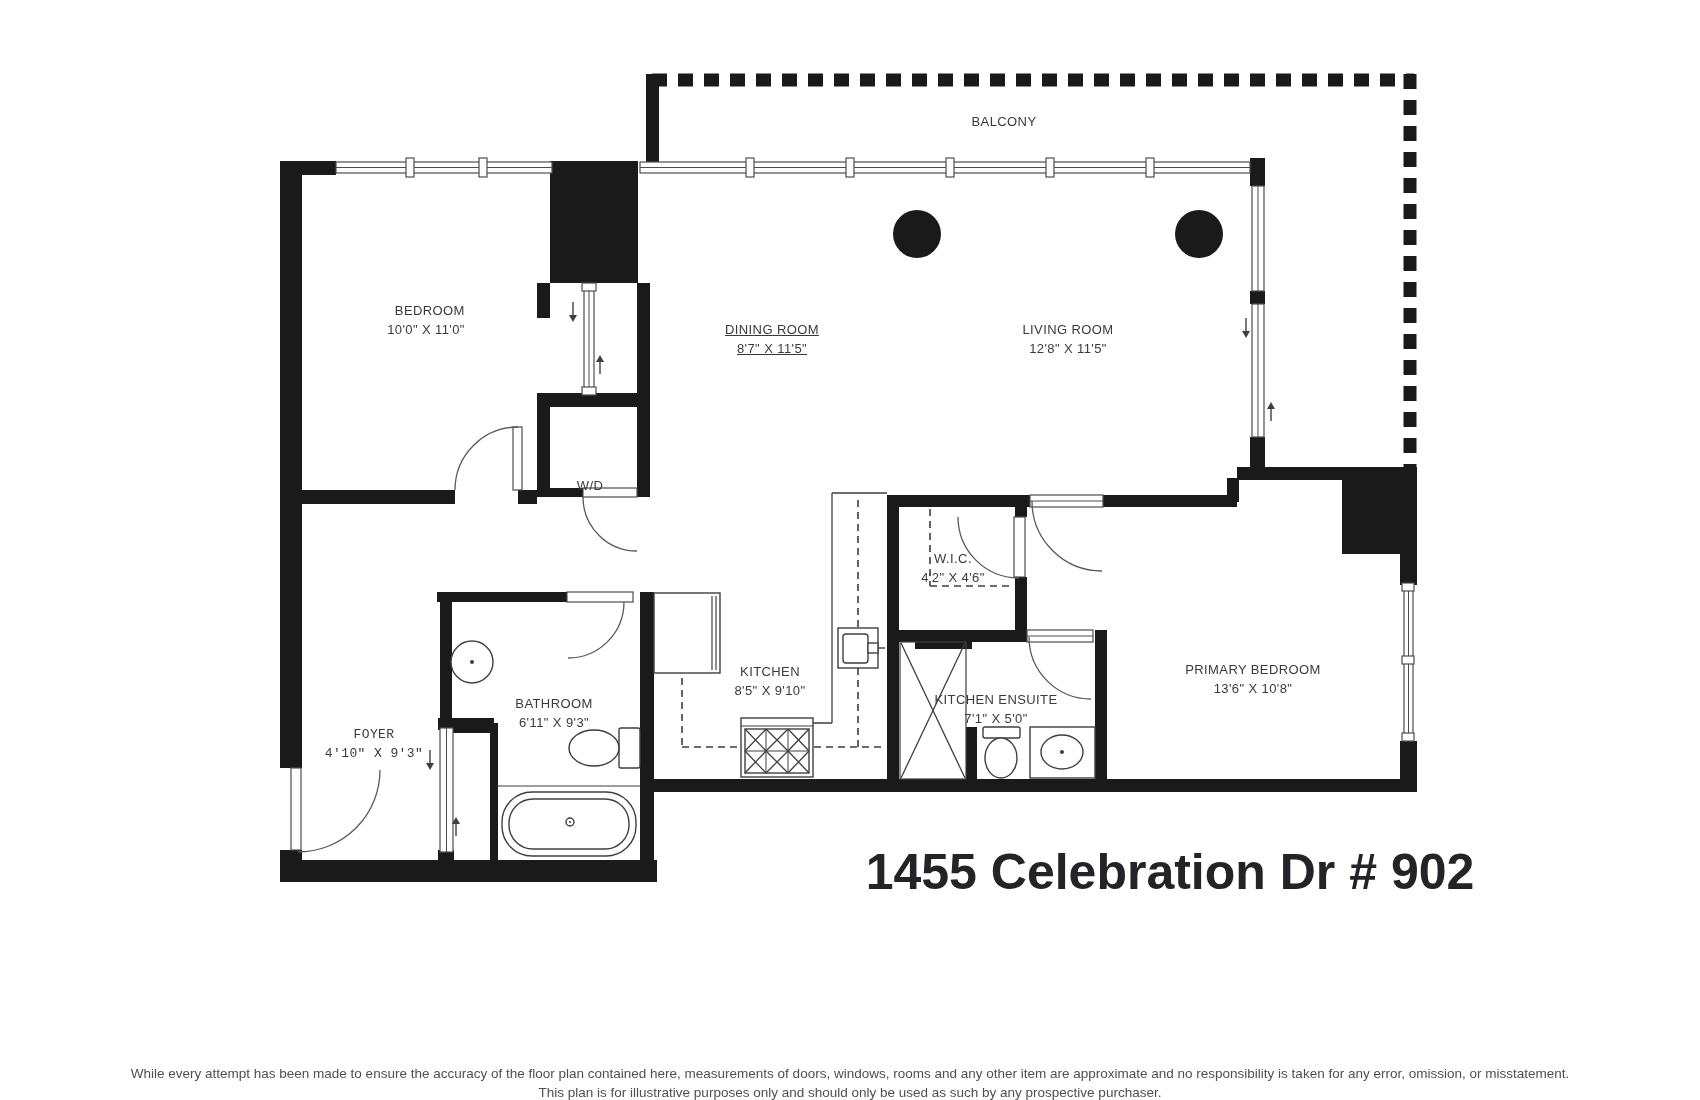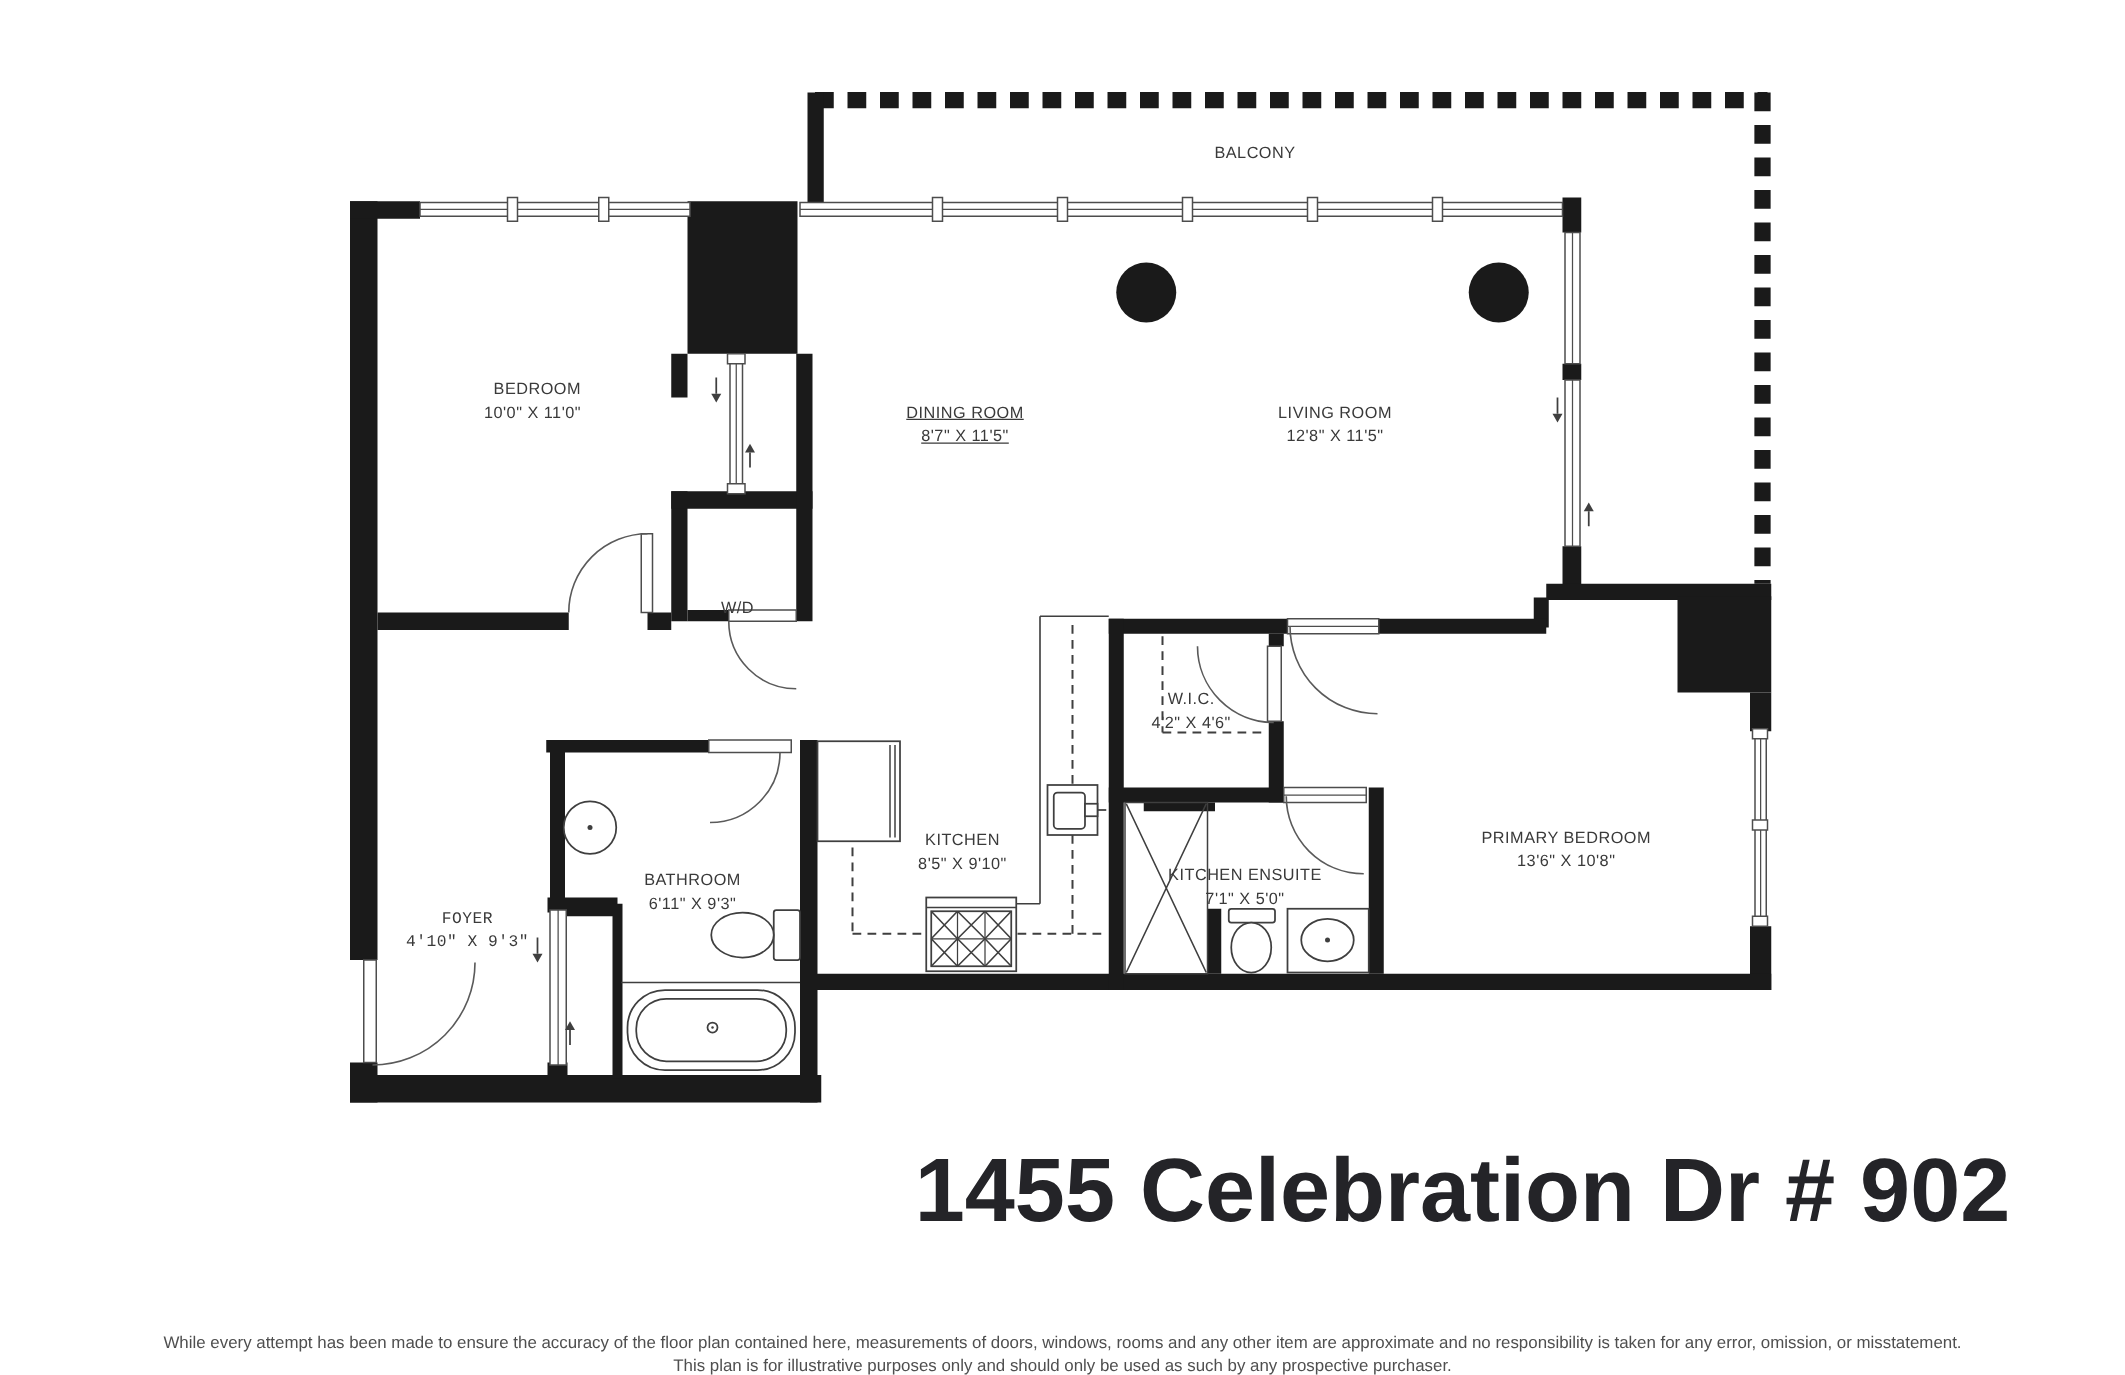--- a/index.html
+++ b/index.html
@@ -2,22 +2,22 @@
 <html><head>
 <meta charset="utf-8">
 <style>
   html,body{margin:0;padding:0;background:#ffffff;}
   body{width:1700px;height:1100px;position:relative;overflow:hidden;
        font-family:"Liberation Sans", sans-serif;}
   #plan-canvas{position:absolute;left:0;top:0;width:1700px;height:1100px;border-radius:28px;}
   .room-label{position:absolute;transform:translateX(-50%);text-align:center;
       font-size:13px;line-height:19px;color:#3a3a3a;letter-spacing:.4px;white-space:nowrap;}
   .room-label .nm,.room-label .dims{display:block;}
-  #plan-title{position:absolute;left:1170px;top:912px;transform:translateX(-50%);
-      font-size:72px;font-weight:bold;color:#242428;white-space:nowrap;letter-spacing:0px;}
+  #plan-title{position:absolute;left:1170px;top:843px;transform:translateX(-50%);
+      font-size:50px;font-weight:bold;color:#242428;white-space:nowrap;letter-spacing:0px;}
   #disclaimer{position:absolute;left:0;right:0;top:1064px;text-align:center;
       font-size:13.5px;line-height:19px;color:#4f4f4f;}
   svg .wall{fill:#1a1a1a;stroke:none;}
   svg .win{fill:#ffffff;stroke:#4d4d4d;stroke-width:1.2;}
   svg .thin{stroke:#3f3f3f;stroke-width:1.3;fill:none;}
   svg .arc{stroke:#5a5a5a;stroke-width:1.3;fill:none;}
   svg .dash{stroke:#3f3f3f;stroke-width:1.6;fill:none;stroke-dasharray:7 5;}
   svg .fix{fill:#ffffff;stroke:#3f3f3f;stroke-width:1.4;}
   svg .arrowline{stroke:#3f3f3f;stroke-width:1.4;}
   svg .arrowhead{fill:#3f3f3f;}

